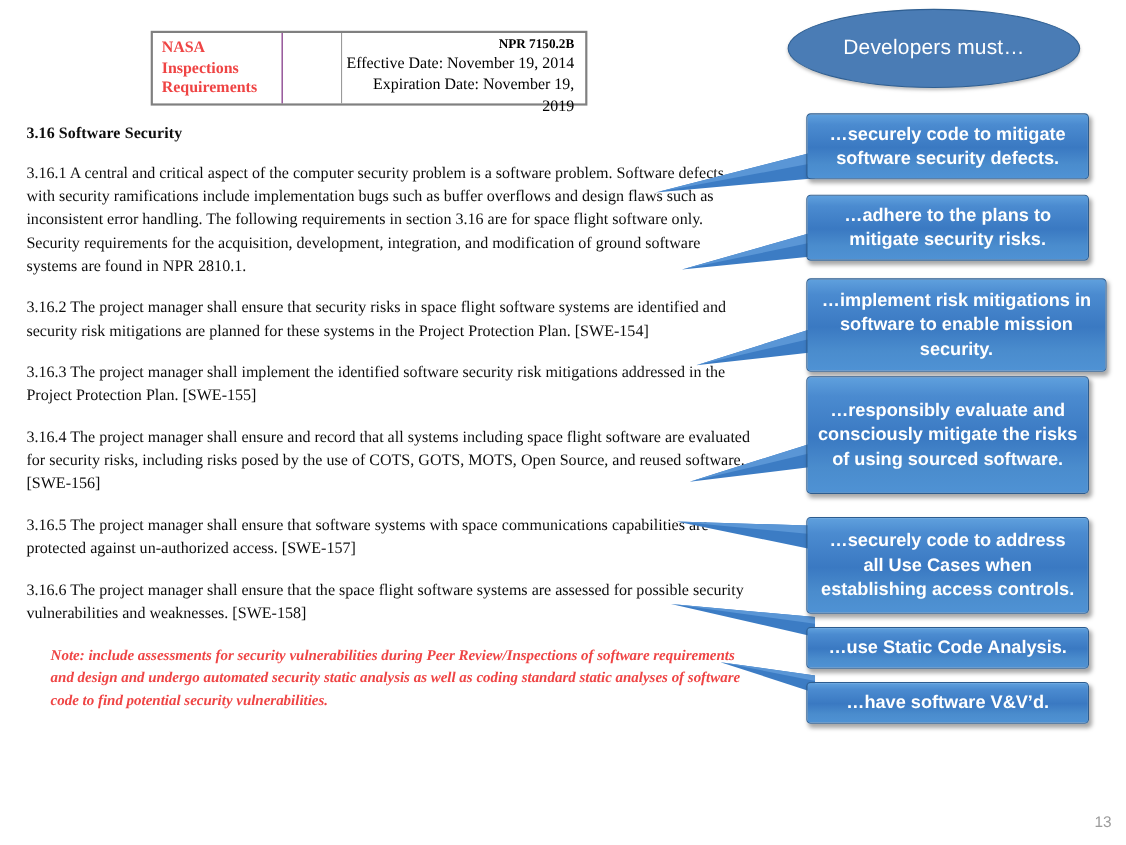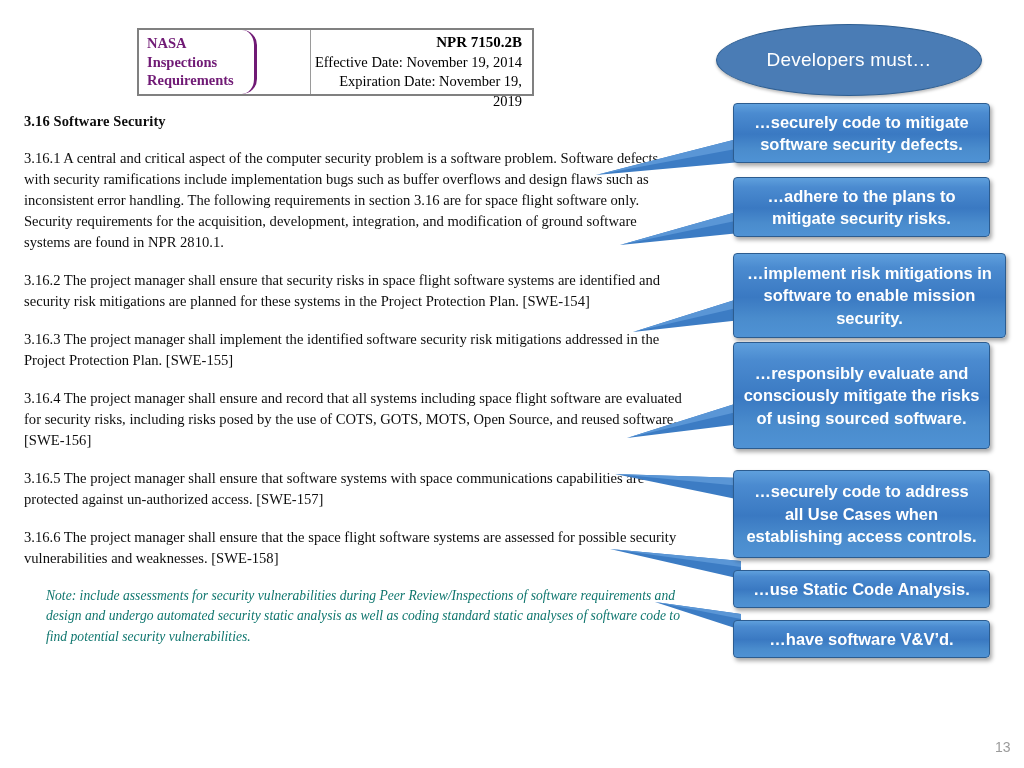--- a/index.html
+++ b/index.html
@@ -11,55 +11,55 @@
   }
   #slide{position:absolute;inset:0;}
 
   
   .npr-table{
     position:absolute;left:137px;top:28px;width:397px;height:68px;
     border:2px solid #808080;background:#ffffff;
     display:flex;box-sizing:border-box;
   }
   .npr-cell-left{
-    width:118px;border-right:3px solid #701a75;box-sizing:border-box;
+    width:118px;border-right:1px solid #701a75;box-sizing:border-box;
     padding:4px 0 0 8px;
     font-family:"Liberation Serif", serif;font-weight:bold;font-size:14.5px;
-    line-height:1.28;color:#701a75;border-radius:15px;
+    line-height:1.28;color:#ef4444;
   }
   .npr-cell-mid{
     width:54px;border-right:1px solid #9a9a9a;box-sizing:border-box;
   }
   .npr-cell-right{
     flex:1;box-sizing:border-box;padding:3px 10px 0 0;text-align:right;
     font-family:"Liberation Serif", serif;font-size:14.5px;line-height:1.33;color:#000;
   }
-  .npr-doc{font-weight:bold;font-size:15px;}
+  .npr-doc{font-weight:bold;font-size:12px;}
 
   
   .doc-body{
     position:absolute;left:24px;top:113px;width:660px;
     color:#0d0d0d;
   }
   .sec-head{
     font-family:"Liberation Serif", serif;font-weight:bold;font-size:14.5px;
     margin:0 0 18px 0;letter-spacing:.1px;
   }
   .para{
     font-family:"Liberation Serif", serif;font-size:14.6px;line-height:1.44;
     margin:0 0 17px 0;text-align:left;
   }
   .note{
     font-family:"Liberation Serif", serif;font-style:italic;font-size:13.6px;
-    line-height:1.5;margin:14px 0 0 22px;width:636px;color:#0f766e;
+    line-height:1.5;margin:14px 0 0 22px;width:636px;color:#ef4444;font-weight:bold;
   }
 
   
   .oval{
-    position:absolute;left:716px;top:24px;width:266px;height:72px;
+    position:absolute;left:716px;top:8px;width:266px;height:72px;
     border-radius:50%;
     background:#4a7cb5;
     border:1.5px solid #2f5party;
     border:1.5px solid #2f5f92;
     box-sizing:border-box;
     display:flex;align-items:center;justify-content:center;
     color:#ffffff;
     font-family:"Liberation Sans", sans-serif;
     font-size:19px;line-height:1.32;text-align:center;
     letter-spacing:.2px;

